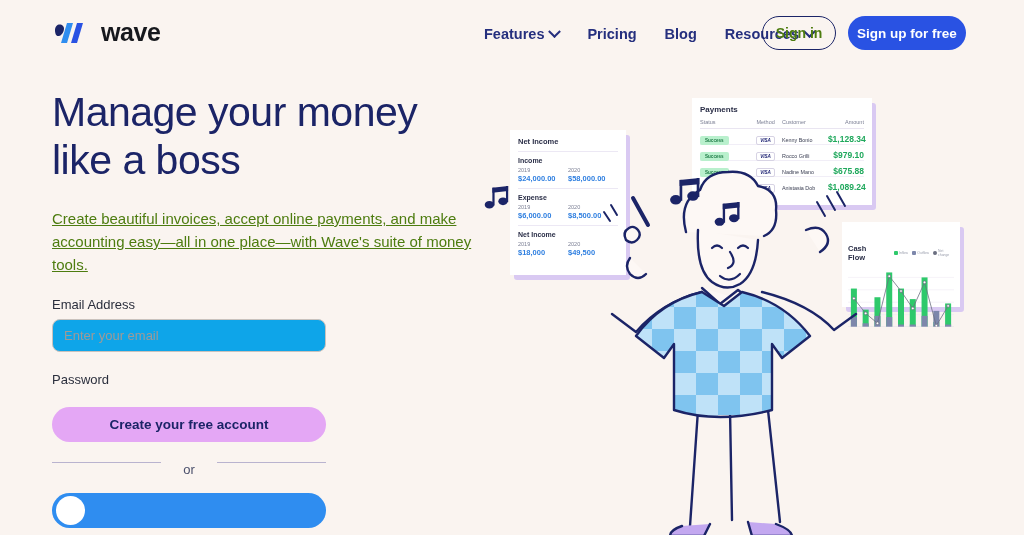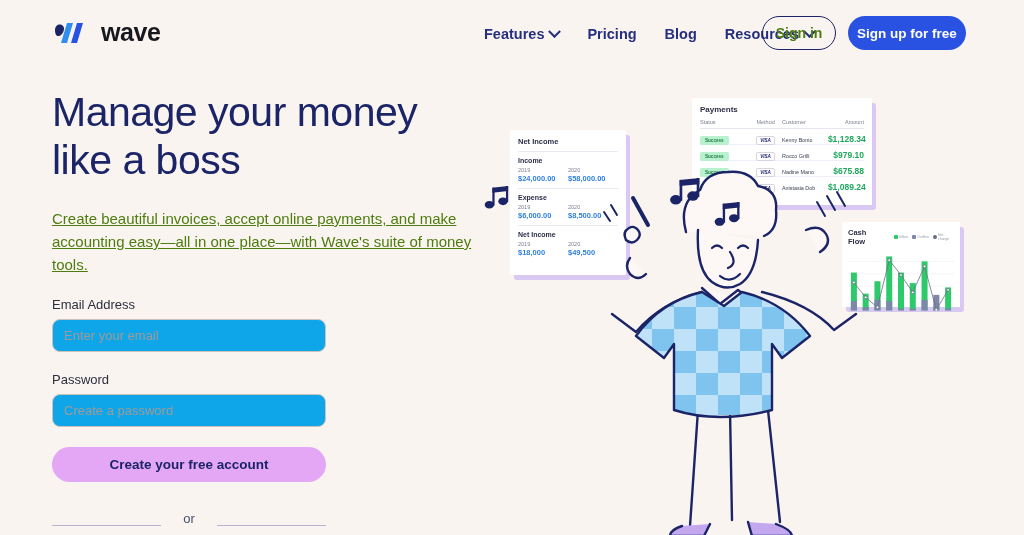--- a/index.html
+++ b/index.html
@@ -75,21 +75,21 @@
   .field-input::placeholder { color: #a09a96; }
 
   .btn-create {
     margin-top: 20px; width: 274px; height: 35px; border: none;
     border-radius: 18px; background: #e4a7f5; color: #1b2467;
     font-family: "Liberation Sans", sans-serif;
     font-size: 13.5px; font-weight: bold; cursor: pointer;
   }
 
   .or-row {
-    margin-top: 29px; width: 274px; display: flex; align-items: flex-end; gap: 22px;
+    margin-top: 20px; width: 274px; display: flex; align-items: flex-start; gap: 22px;
   }
   .or-line { flex: 1; height: 1px; background: #b9b3cf; }
   .or-text { font-size: 13px; color: #4a4f6b; }
 
   .btn-google {
     margin-top: 16px; width: 274px; height: 35px; border: none;
     border-radius: 18px; background: #2f8df0; color: #fff;
     font-family: "Liberation Sans", sans-serif;
     font-size: 13.5px; font-weight: bold; cursor: pointer;
     position: relative; display: flex; align-items: center; justify-content: center;
@@ -132,21 +132,21 @@
   }
   .visa {
     display: inline-block; border: 0.7px solid #d7d3e4; border-radius: 2px;
     padding: 1px 3px; font-size: 4.6px; font-weight: bold; color: #1a1f71; font-style: italic;
   }
   .cust-name { font-size: 5.4px; color: #3a3e52; }
   .amt-val { font-size: 8.5px; font-weight: bold; color: #1fa85c; }
 
   
   .cf-card { left: 362px; top: 142px; width: 118px; height: 85px; padding: 6px 6px; }
-  .cf-head { display: flex; align-items: center; gap: 9px; }
+  .cf-head { display: flex; align-items: center; gap: 9px; margin-top: 16px; }
   .cf-title { font-size: 7.5px; font-weight: bold; color: #2a2e47; }
   .cf-legend { display: flex; gap: 4px; align-items: center; }
   .lg { display: flex; align-items: center; gap: 1.5px; font-size: 3.4px; color: #9a9ead; }
   .lg-sw { width: 4px; height: 4px; border-radius: 1px; }
 
   .svg-abs { position: absolute; left: 0; top: 0; pointer-events: none; }
 </style>
 </head>
 <body>
 
@@ -183,21 +183,20 @@
 </div>
 
 <div class="hero-left">
   <h1 class="headline">Manage your money like a boss</h1>
   <p class="subtext">Create beautiful invoices, accept online payments, and make accounting easy—all in one place—with Wave's suite of money tools.</p>
 
   <div class="field-label">Email Address</div>
   <input class="field-input" type="email" placeholder="Enter your email" style="">
 
   <div class="field-label">Password</div>
-  <input class="field-input" type="password" placeholder="Create a password" style="">
 
   <button class="btn-create">Create your free account</button>
 
   <div class="or-row">
     <div class="or-line"></div>
     <div class="or-text">or</div>
     <div class="or-line"></div>
   </div>
 
   <button class="btn-google">

